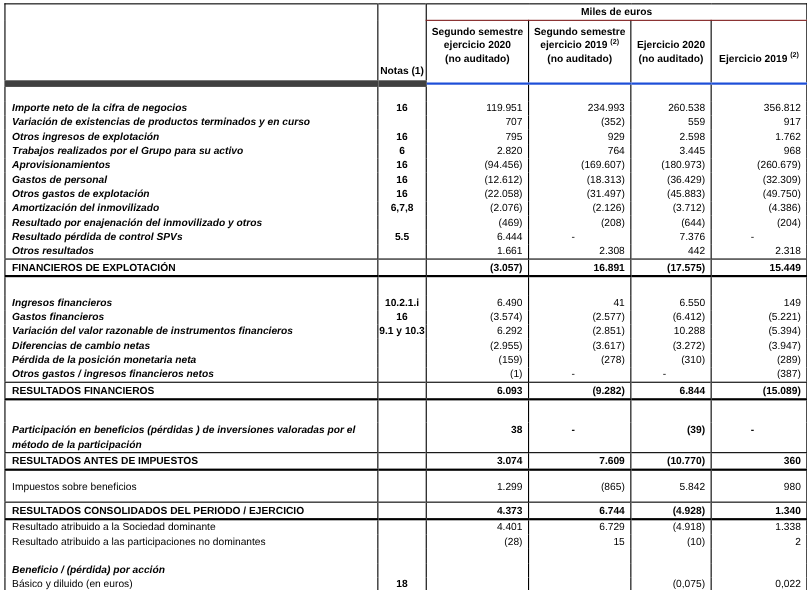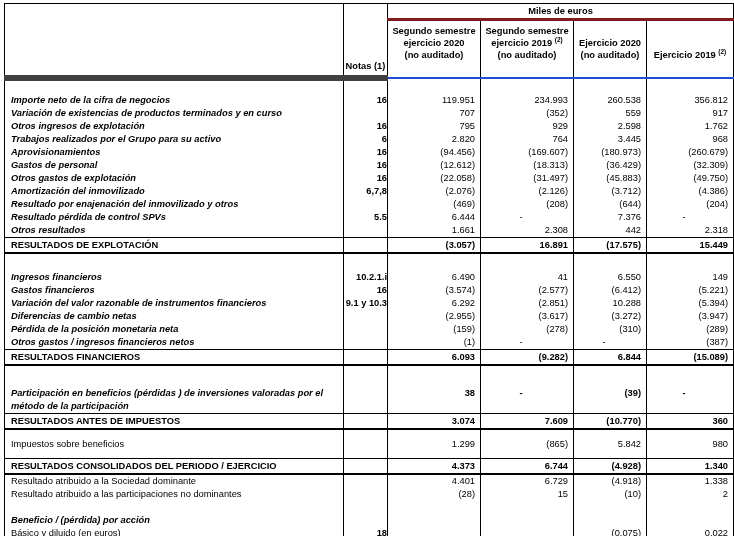--- a/index.html
+++ b/index.html
@@ -6,29 +6,29 @@
   body { width:734px; height:536px; overflow:hidden; color:#000;
          font-family:"Liberation Sans", sans-serif; }
   .sheet { position:absolute; left:4px; top:3px; }
   table { border-collapse:collapse; table-layout:fixed; width:729px;
           border:1.5px solid #000; border-bottom:2.5px solid #000; }
   th, td { padding:0; font-size:9.3px; line-height:13px; overflow:hidden; }
   
   .vline { border-left:1px solid #000; }
   
   thead th { font-weight:bold; text-align:center; vertical-align:bottom; }
-  th.miles { height:14px; vertical-align:middle; border-bottom:3px solid #7f1d1d;margin-top:38px; }
+  th.miles { height:14px; vertical-align:middle; border-bottom:1px solid #7f1d1d;margin-top:38px; }
   th.span2 { border-bottom:6px solid #404040; }
   th.colhead { border-bottom:2px solid #1d4ed8; height:40px; padding-bottom:16px; line-height:12px; }
   th.colhead div { white-space:nowrap; }
   sup { font-size:6.5px; line-height:0; vertical-align:super; }
   th.notas { padding-bottom:2px; }
   
   td.label { text-align:left; padding-left:6px; }
-  td.nota  { text-align:right; font-weight:bold;margin-left:44px; }
+  td.nota  { text-align:center; font-weight:bold;margin-left:44px; }
   td.val   { text-align:right; padding-right:5px; }
   td.val.dash { text-align:center; padding-right:12px; }
   tr.item td.label, tr.part td.label, tr.label-only td.label { font-weight:bold;font-style:italic; }
   tr.item td, tr.item-reg td { height:13px; vertical-align:middle; }
   tr.total td { height:14px; font-weight:bold; vertical-align:middle;
                 border-top:1.5px solid #000; border-bottom:2px solid #000; }
   tr.part td { font-weight:bold; vertical-align:top; padding-top:1px; }
   tr.part td.label { padding-right:2px; }
   tr.tall td { height:28px; vertical-align:middle; }
   tr.blank-sm td { height:13px; }
@@ -166,21 +166,21 @@
   </tr>
         <tr class="item">
     <td class="label">Otros resultados</td>
     <td class="nota vline"></td>
     <td class="val vline">1.661</td>
     <td class="val vline">2.308</td>
     <td class="val vline">442</td>
     <td class="val vline">2.318</td>
   </tr>
         <tr class="total">
-    <td class="label">RESULTADOS DE EXPLOTACIÓN</td>
+    <td class="label">FINANCIEROS DE EXPLOTACIÓN</td>
     <td class="nota vline"></td>
     <td class="val vline">(3.057)</td>
     <td class="val vline">16.891</td>
     <td class="val vline">(17.575)</td>
     <td class="val vline">15.449</td>
   </tr>
         <tr class="blank-md">
     <td class="label"></td>
     <td class="nota vline"></td>
     <td class="val vline"></td>

